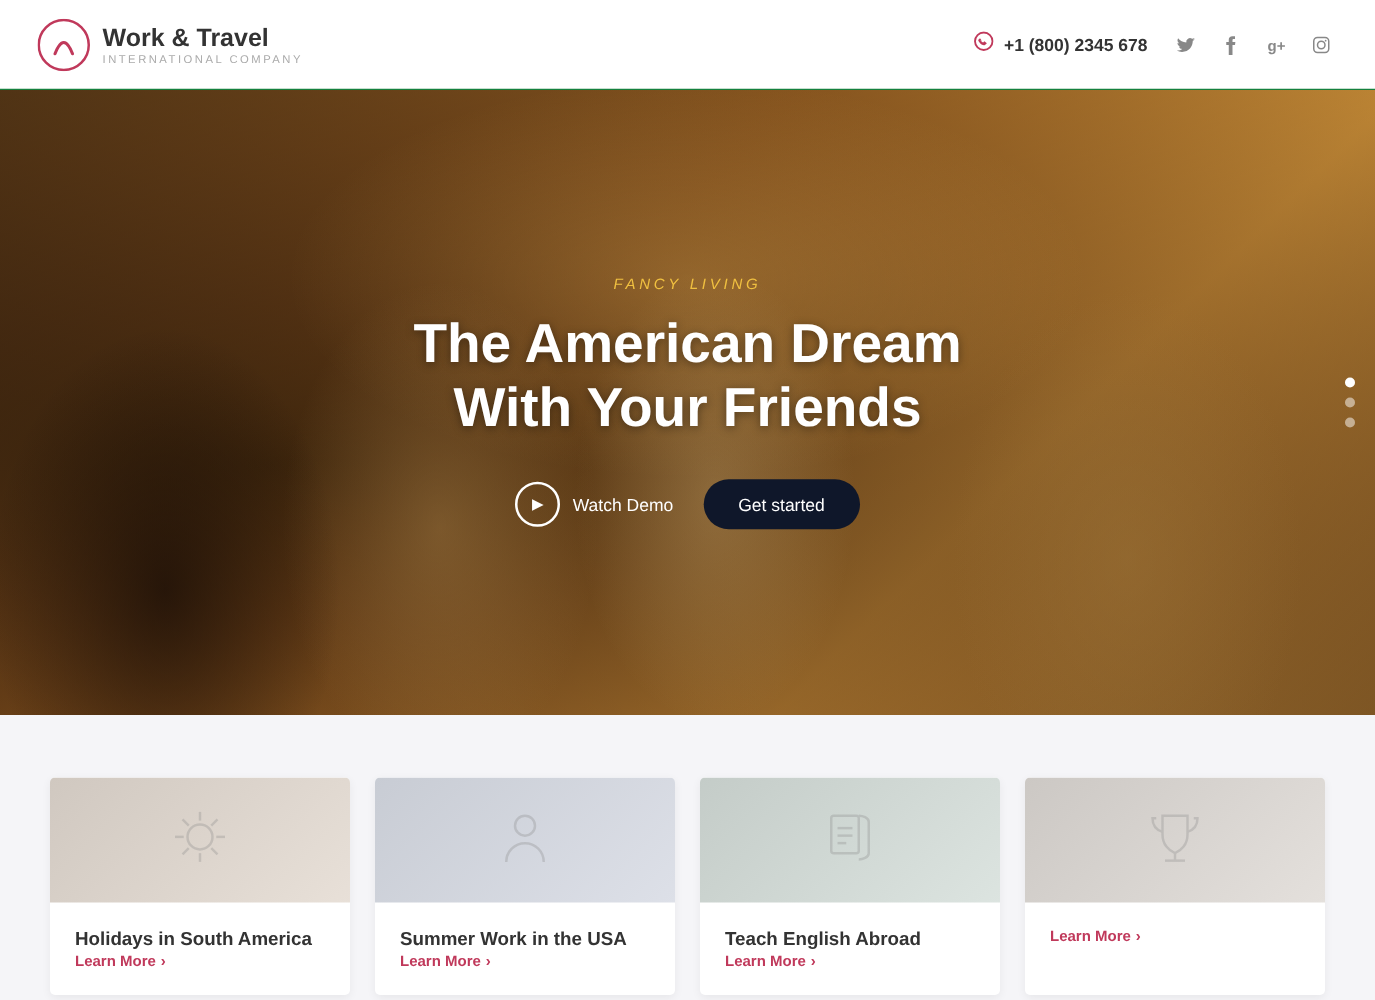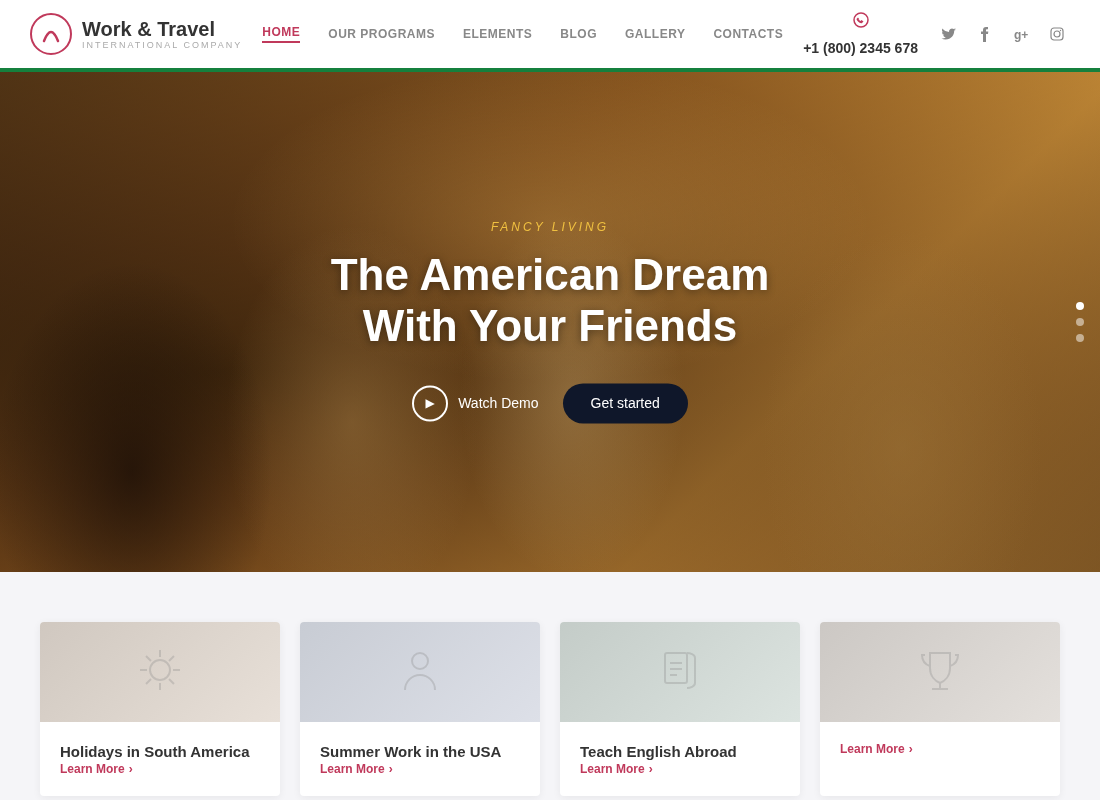--- a/index.html
+++ b/index.html
@@ -6,21 +6,21 @@
     body { font-family: 'Arial', sans-serif; width: 1100px; overflow-x: hidden; background: #f5f5f8; }
 
     
     header {
       display: flex;
       align-items: center;
       justify-content: space-between;
       background: #fff;
       padding: 0 30px;
       height: 72px;
-      border-bottom: 4px solid #15803d;
+      border-bottom: 1px solid #15803d;
     }
     .logo-area {
       display: flex;
       align-items: center;
       gap: 10px;
     }
     .logo-icon {
       width: 42px;
       height: 42px;
     }
@@ -60,21 +60,20 @@
     }
     .header-right {
       display: flex;
       align-items: center;
       gap: 18px;
     }
     .phone-area {
       display: flex;
       align-items: center;
       gap: 8px;
-      flex-direction: column;
     }
     .phone-icon {
       color: #c0395b;
       font-size: 16px;
     }
     .phone-number {
       font-size: 14px;
       font-weight: 600;
       color: #333;
     }
@@ -280,28 +279,20 @@
     <svg class="logo-icon" viewBox="0 0 42 42">
       <circle cx="21" cy="21" r="20" fill="none" stroke="#c0395b" stroke-width="2"></circle>
       <path d="M14 28 Q21 10 28 28 M17 22 Q21 16 25 22" fill="none" stroke="#c0395b" stroke-width="2.5" stroke-linecap="round"></path>
     </svg>
     <div class="logo-text-wrap">
       <span class="logo-title">Work &amp; Travel</span>
       <span class="logo-subtitle">INTERNATIONAL COMPANY</span>
     </div>
   </div>
 
-  <nav>
-    <a href="#" class="active">HOME</a>
-    <a href="#">OUR PROGRAMS</a>
-    <a href="#">ELEMENTS</a>
-    <a href="#">BLOG</a>
-    <a href="#">GALLERY</a>
-    <a href="#">CONTACTS</a>
-  </nav>
 
   <div class="header-right">
     <div class="phone-area">
       <span class="phone-icon">
         <svg width="16" height="16" viewBox="0 0 16 16" fill="none">
           <circle cx="8" cy="8" r="7" stroke="#c0395b" stroke-width="1.5"></circle>
           <path d="M5 6.5c.5 1 1.5 2 2.5 2.5l1-1 2 1.5-1.5 1.5C7 12 4 9 3.5 7L5 5.5l1.5 2-1.5-.5z" fill="#c0395b"></path>
         </svg>
       </span>
       <span class="phone-number">+1 (800) 2345 678</span>

